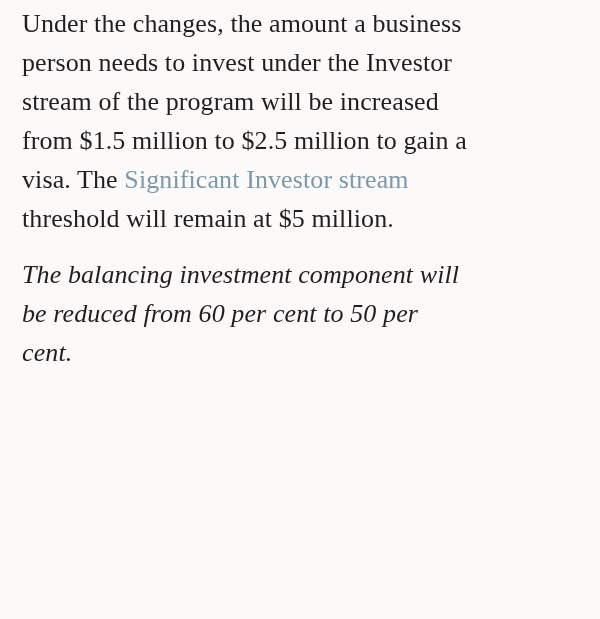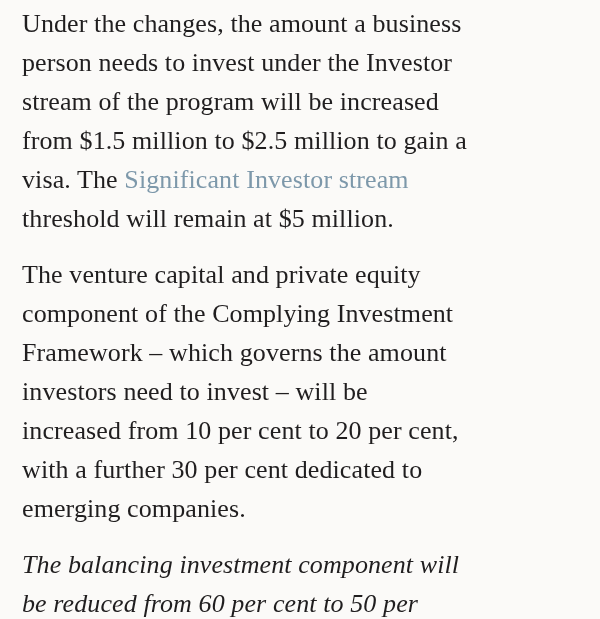--- a/index.html
+++ b/index.html
@@ -34,16 +34,15 @@
     text-decoration: none;
     cursor: pointer;
   }
 </style>
 </head>
 <body style="background: rgb(251, 250, 248);">
 
 <article class="article">
   <p style="color: rgb(32, 30, 31);"><span>Under the changes, the amount a business person needs to invest under the Investor stream of the program will be increased from $1.5 million to $2.5 million to gain a visa. The </span><a class="inline-link" style="color: rgb(125, 152, 170);">Significant Investor stream</a><span> threshold will remain at $5 million.</span></p>
 
-  <p style="color: rgb(32, 30, 31);">The venture capital and private equity component of the Complying Investment Framework – which governs the amount investors need to invest – will be increased from 10 per cent to 20 per cent, with a further 30 per cent dedicated to emerging companies.</p>
 
   <p style="color: rgb(32, 30, 31); font-style: italic;">The balancing investment component will be reduced from 60 per cent to 50 per cent.</p>
 </article>
 
 </body></html>

